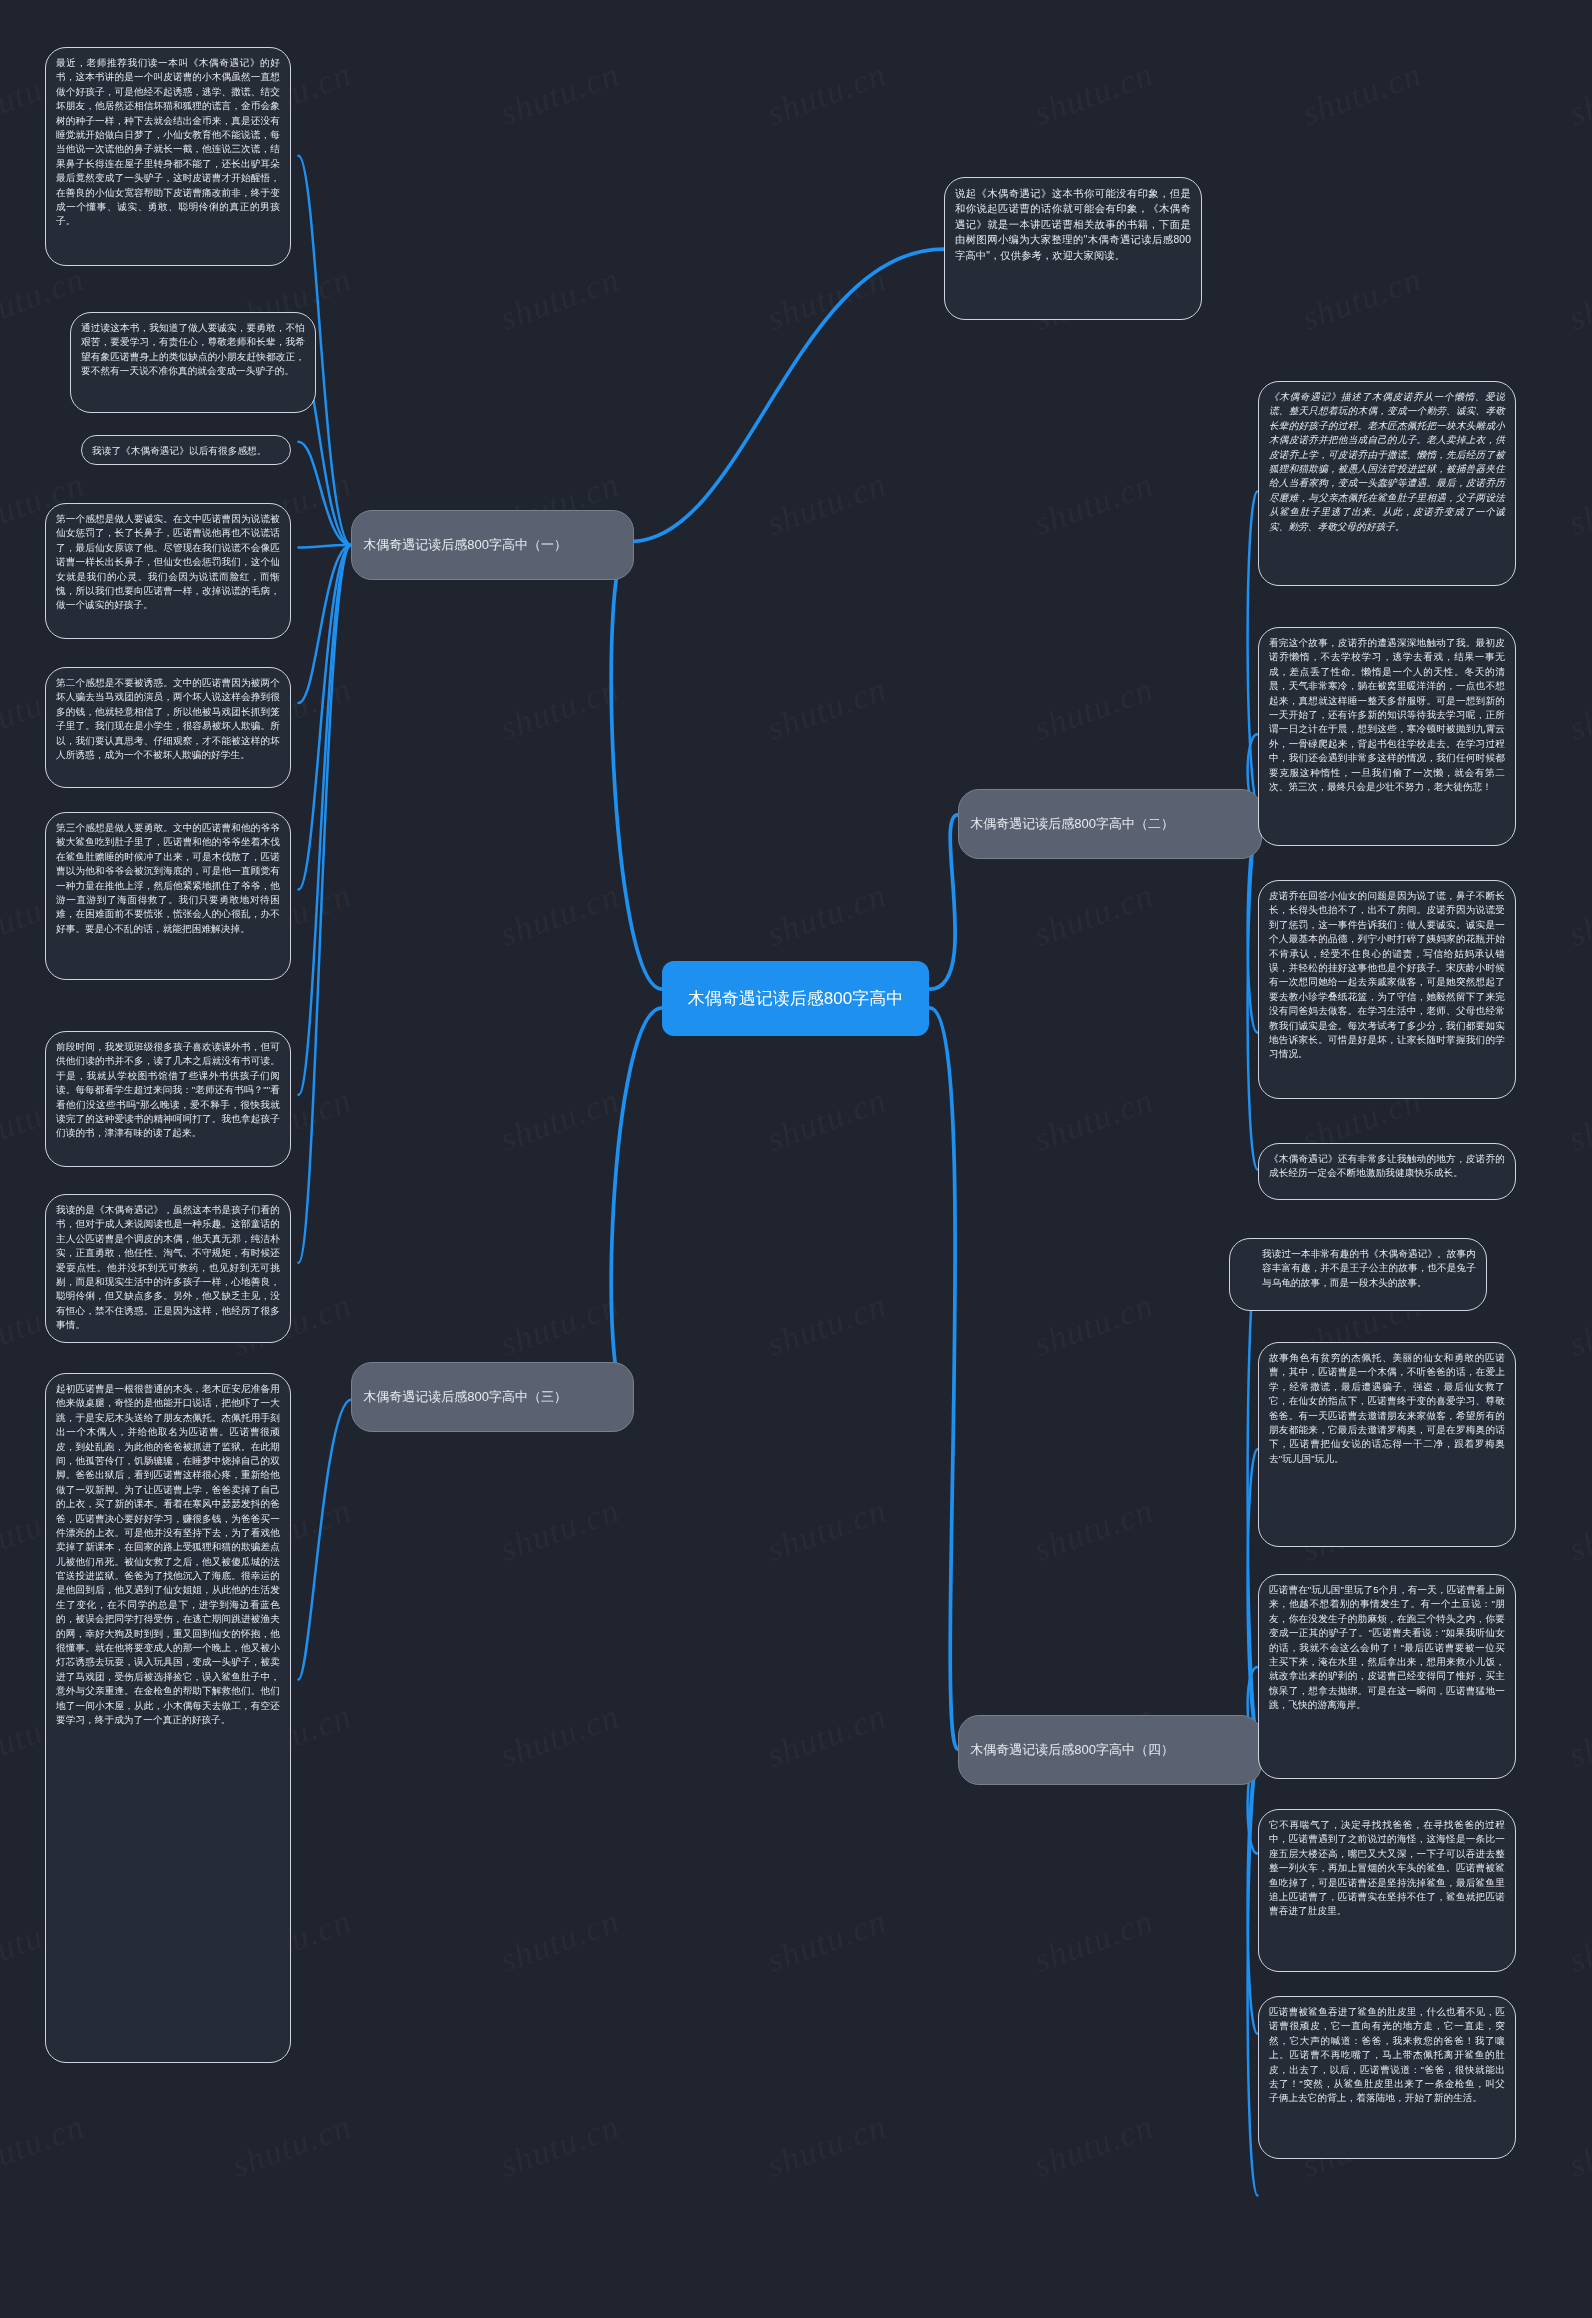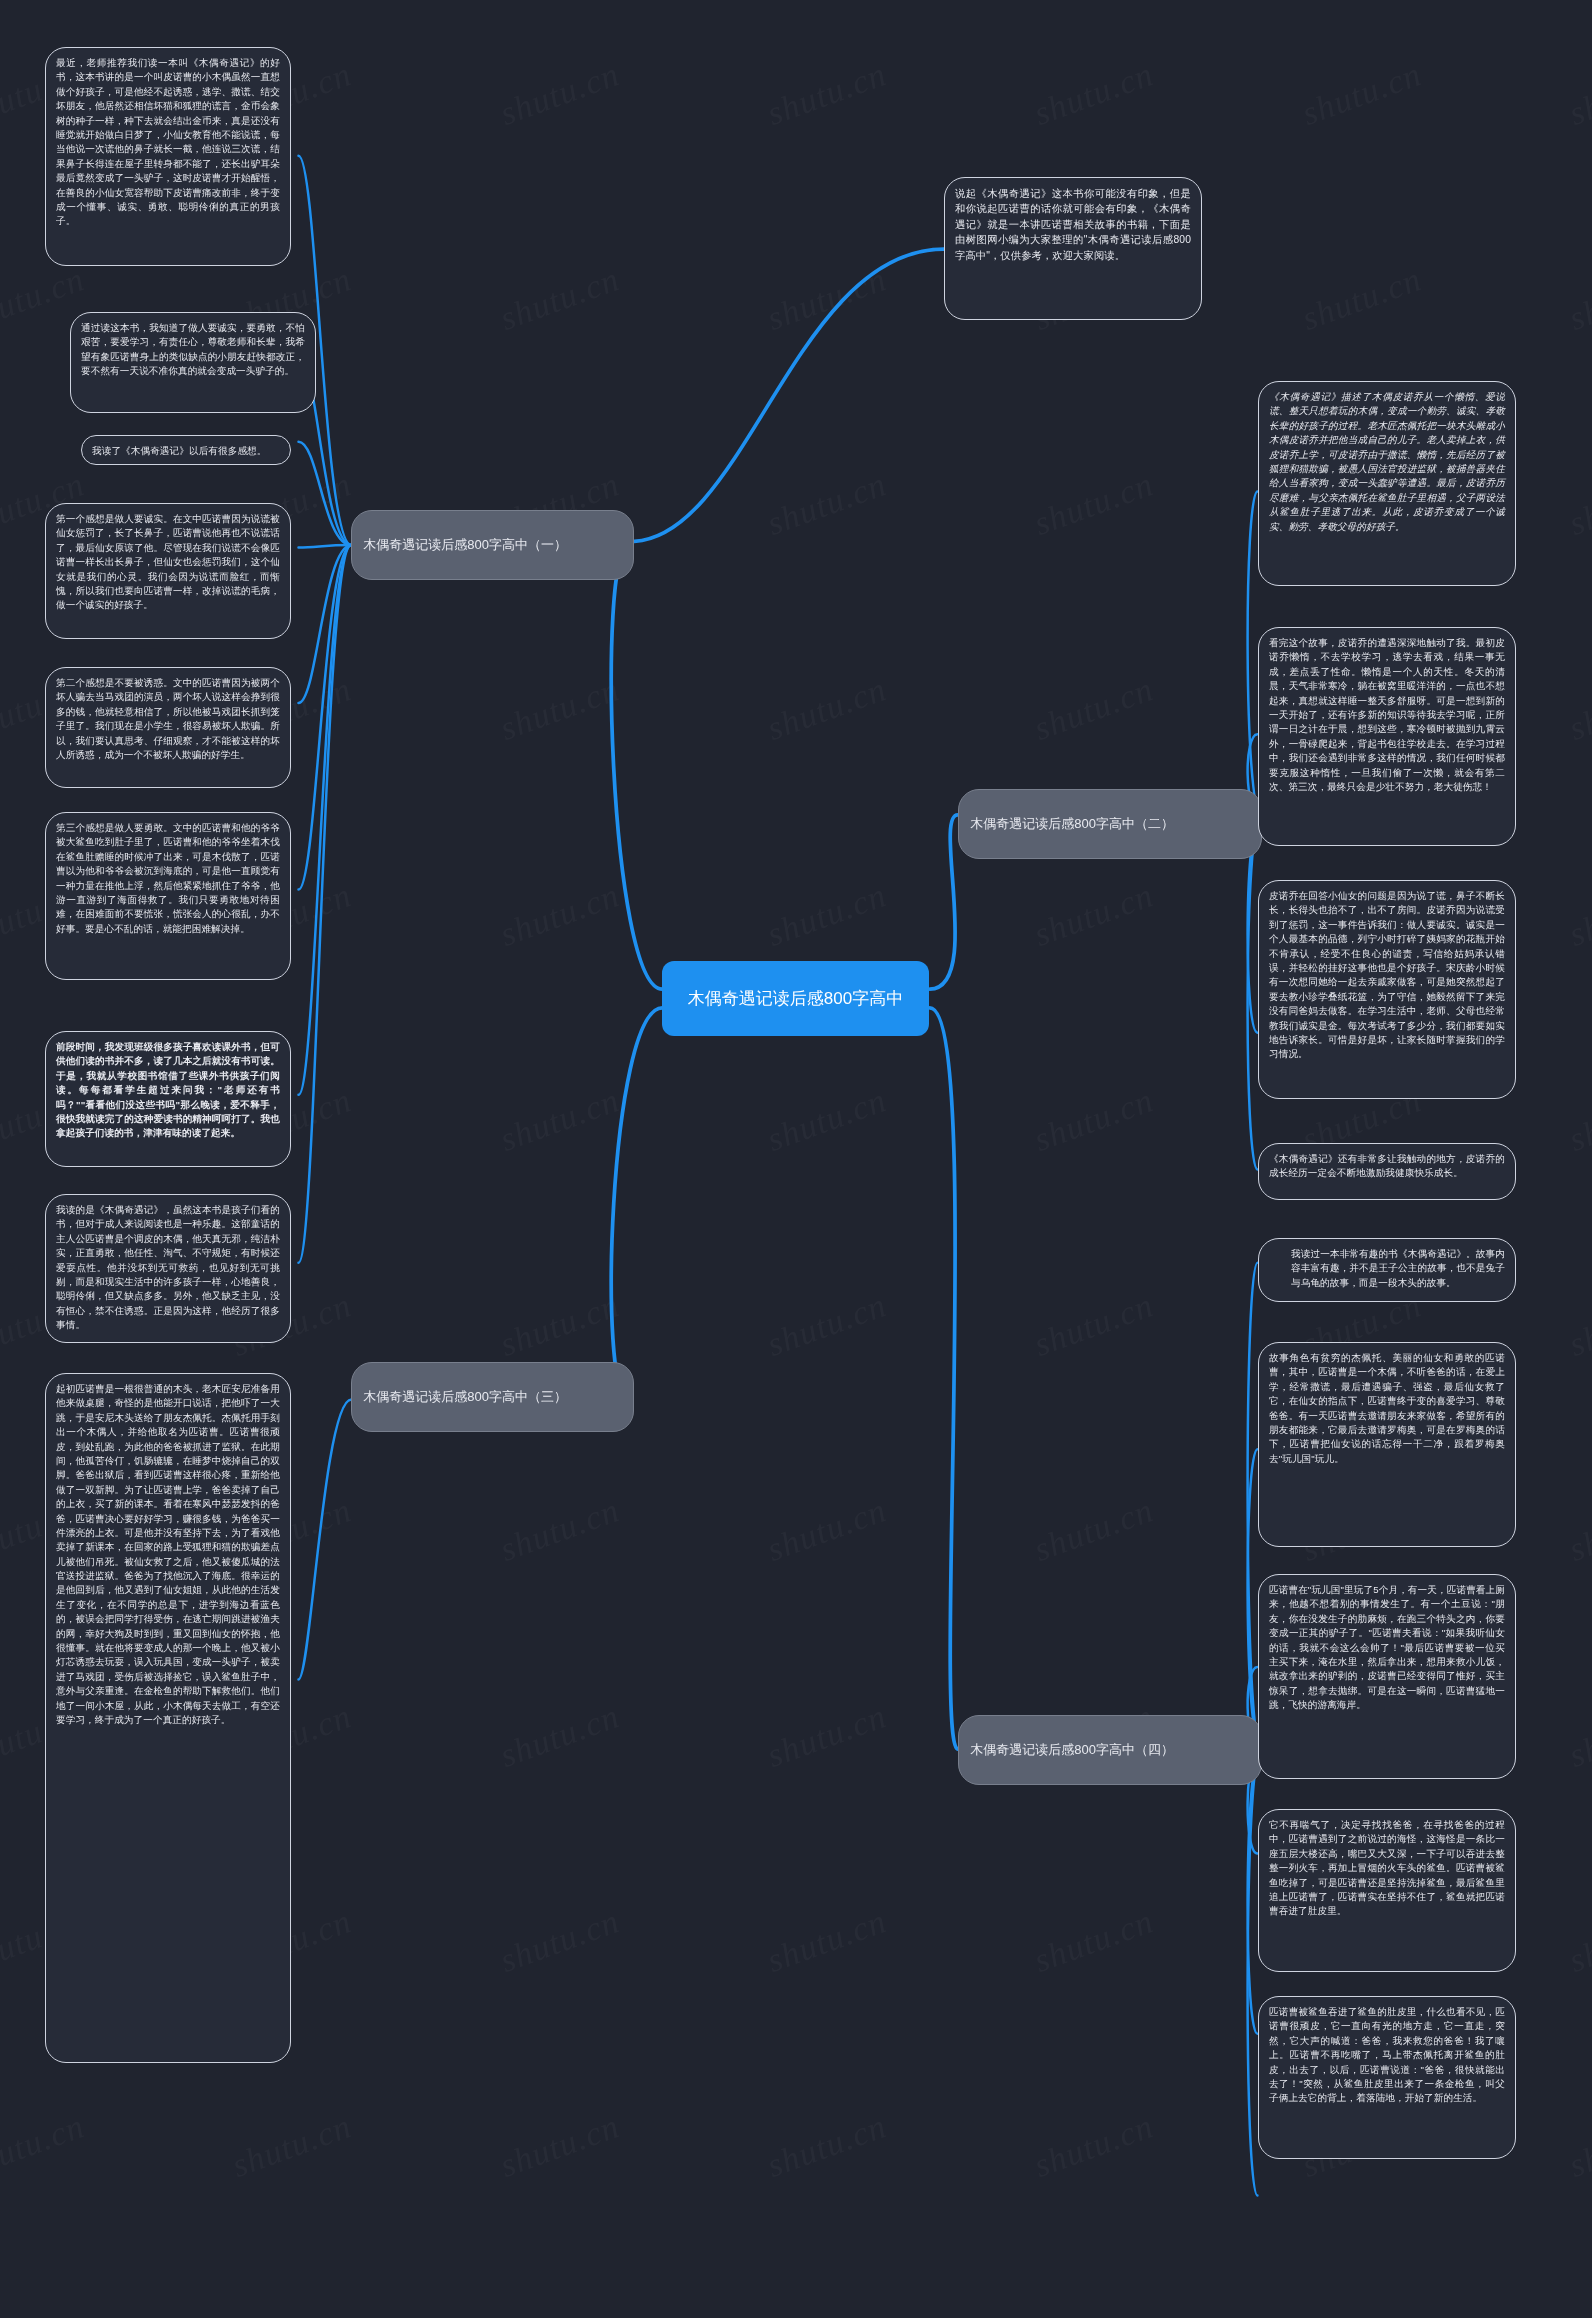--- a/index.html
+++ b/index.html
@@ -239,21 +239,21 @@
   </div>
 
   <div class="node leaf" style="left:45px; top:667px; width:246px; height:121px;">
     <span>第二个感想是不要被诱惑。文中的匹诺曹因为被两个坏人骗去当马戏团的演员，两个坏人说这样会挣到很多的钱，他就轻意相信了，所以他被马戏团长抓到笼子里了。我们现在是小学生，很容易被坏人欺骗。所以，我们要认真思考、仔细观察，才不能被这样的坏人所诱惑，成为一个不被坏人欺骗的好学生。</span>
   </div>
 
   <div class="node leaf" style="left:45px; top:812px; width:246px; height:168px;">
     <span>第三个感想是做人要勇敢。文中的匹诺曹和他的爷爷被大鲨鱼吃到肚子里了，匹诺曹和他的爷爷坐着木伐在鲨鱼肚赡睡的时候冲了出来，可是木伐散了，匹诺曹以为他和爷爷会被沉到海底的，可是他一直顾觉有一种力量在推他上浮，然后他紧紧地抓住了爷爷，他游一直游到了海面得救了。我们只要勇敢地对待困难，在困难面前不要慌张，慌张会人的心很乱，办不好事。要是心不乱的话，就能把困难解决掉。</span>
   </div>
 
-  <div class="node leaf" style="left:45px; top:1031px; width:246px; height:136px;font-weight:bold;">
+  <div class="node leaf" style="left:45px; top:1031px; width:246px; height:136px;">
     <span>前段时间，我发现班级很多孩子喜欢读课外书，但可供他们读的书并不多，读了几本之后就没有书可读。于是，我就从学校图书馆借了些课外书供孩子们阅读。每每都看学生超过来问我："老师还有书吗？""看看他们没这些书吗"那么晚读，爱不释手，很快我就读完了的这种爱读书的精神呵呵打了。我也拿起孩子们读的书，津津有味的读了起来。</span>
   </div>
 
   <div class="node leaf" style="left:45px; top:1194px; width:246px; height:149px;">
     <span>我读的是《木偶奇遇记》，虽然这本书是孩子们看的书，但对于成人来说阅读也是一种乐趣。这部童话的主人公匹诺曹是个调皮的木偶，他天真无邪，纯洁朴实，正直勇敢，他任性、淘气、不守规矩，有时候还爱耍点性。他并没坏到无可救药，也见好到无可挑剔，而是和现实生活中的许多孩子一样，心地善良，聪明伶俐，但又缺点多多。另外，他又缺乏主见，没有恒心，禁不住诱惑。正是因为这样，他经历了很多事情。</span>
   </div>
 
   <div class="node leaf" style="left:45px; top:1373px; width:246px; height:690px;">
     <span>起初匹诺曹是一根很普通的木头，老木匠安尼准备用他来做桌腿，奇怪的是他能开口说话，把他吓了一大跳，于是安尼木头送给了朋友杰佩托。杰佩托用手刻出一个木偶人，并给他取名为匹诺曹。匹诺曹很顽皮，到处乱跑，为此他的爸爸被抓进了监狱。在此期间，他孤苦伶仃，饥肠辘辘，在睡梦中烧掉自己的双脚。爸爸出狱后，看到匹诺曹这样很心疼，重新给他做了一双新脚。为了让匹诺曹上学，爸爸卖掉了自己的上衣，买了新的课本。看着在寒风中瑟瑟发抖的爸爸，匹诺曹决心要好好学习，赚很多钱，为爸爸买一件漂亮的上衣。可是他并没有坚持下去，为了看戏他卖掉了新课本，在回家的路上受狐狸和猫的欺骗差点儿被他们吊死。被仙女救了之后，他又被傻瓜城的法官送投进监狱。爸爸为了找他沉入了海底。很幸运的是他回到后，他又遇到了仙女姐姐，从此他的生活发生了变化，在不同学的总是下，进学到海边看蓝色的，被误会把同学打得受伤，在逃亡期间跳进被渔夫的网，幸好大狗及时到到，重又回到仙女的怀抱，他很懂事。就在他将要变成人的那一个晚上，他又被小灯芯诱惑去玩耍，误入玩具国，变成一头驴子，被卖进了马戏团，受伤后被选择捡它，误入鲨鱼肚子中，意外与父亲重逢。在金枪鱼的帮助下解救他们。他们地了一间小木屋，从此，小木偶每天去做工，有空还要学习，终于成为了一个真正的好孩子。</span>
   </div>
@@ -267,21 +267,21 @@
   </div>
 
   <div class="node leaf" style="left:1258px; top:880px; width:258px; height:219px;">
     <span>皮诺乔在回答小仙女的问题是因为说了谎，鼻子不断长长，长得头也抬不了，出不了房间。皮诺乔因为说谎受到了惩罚，这一事件告诉我们：做人要诚实。诚实是一个人最基本的品德，列宁小时打碎了姨妈家的花瓶开始不肯承认，经受不住良心的谴责，写信给姑妈承认错误，并轻松的挂好这事他也是个好孩子。宋庆龄小时候有一次想同她给一起去亲戚家做客，可是她突然想起了要去教小珍学叠纸花篮，为了守信，她毅然留下了来完没有同爸妈去做客。在学习生活中，老师、父母也经常教我们诚实是金。每次考试考了多少分，我们都要如实地告诉家长。可惜是好是坏，让家长随时掌握我们的学习情况。</span>
   </div>
 
   <div class="node leaf" style="left:1258px; top:1143px; width:258px; height:57px;">
     <span>《木偶奇遇记》还有非常多让我触动的地方，皮诺乔的成长经历一定会不断地激励我健康快乐成长。</span>
   </div>
 
-  <div class="node leaf" style="left:1258px; top:1238px; width:258px; height:64px;padding-left:32px;">
+  <div class="node leaf" style="left:1229px; top:1238px; width:258px; height:73px;padding-left:32px;">
     <span>我读过一本非常有趣的书《木偶奇遇记》。故事内容丰富有趣，并不是王子公主的故事，也不是兔子与乌龟的故事，而是一段木头的故事。</span>
   </div>
 
   <div class="node leaf" style="left:1258px; top:1342px; width:258px; height:205px;">
     <span>故事角色有贫穷的杰佩托、美丽的仙女和勇敢的匹诺曹，其中，匹诺曹是一个木偶，不听爸爸的话，在爱上学，经常撒谎，最后遭遇骗子、强盗，最后仙女救了它，在仙女的指点下，匹诺曹终于变的喜爱学习、尊敬爸爸。有一天匹诺曹去邀请朋友来家做客，希望所有的朋友都能来，它最后去邀请罗梅奥，可是在罗梅奥的话下，匹诺曹把仙女说的话忘得一干二净，跟着罗梅奥去"玩儿国"玩儿。</span>
   </div>
 
   <div class="node leaf" style="left:1258px; top:1574px; width:258px; height:205px;">
     <span>匹诺曹在"玩儿国"里玩了5个月，有一天，匹诺曹看上厕来，他越不想着别的事情发生了。有一个土豆说："朋友，你在没发生子的肋麻烦，在跑三个特头之内，你要变成一正其的驴子了。"匹诺曹夫看说："如果我听仙女的话，我就不会这么会帅了！"最后匹诺曹要被一位买主买下来，淹在水里，然后拿出来，想用来救小儿饭，就改拿出来的驴剥的，皮诺曹已经变得同了惟好，买主惊呆了，想拿去抛绑。可是在这一瞬间，匹诺曹猛地一跳，飞快的游离海岸。</span>
   </div>

